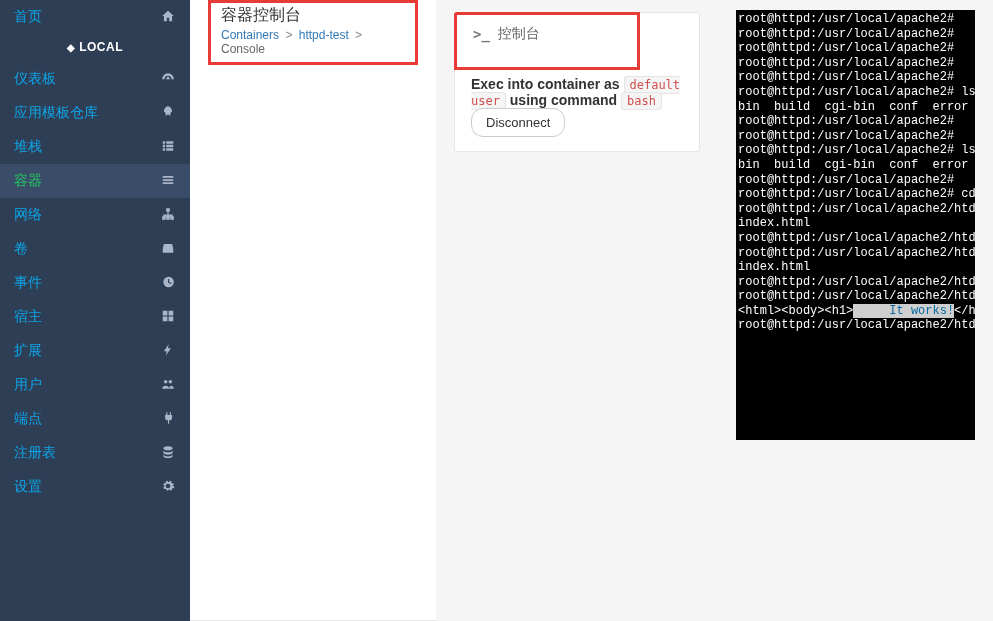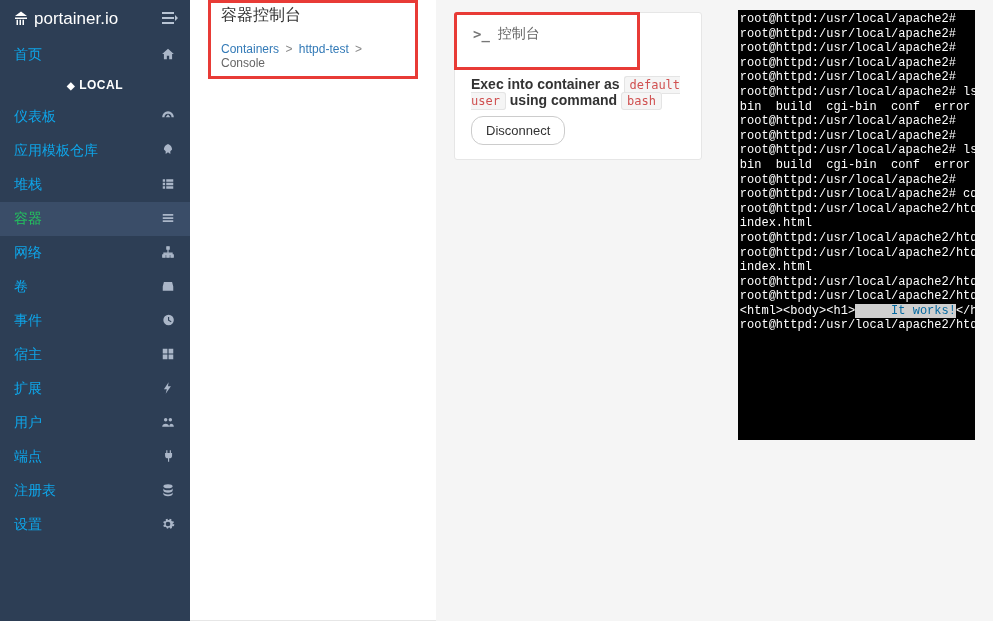--- a/index.html
+++ b/index.html
@@ -17,59 +17,46 @@
     .side-item .icon { color:#aab6c8; width:16px; text-align:center; }
     .side-env { text-align:center; padding:6px 0 8px; color:#fff; font-size:12px; font-weight:600; letter-spacing:0.5px; }
     .side-env::before { content:"◆"; margin-right:4px; font-size:10px; }
     .side-heading { padding:10px 14px 4px; color:#8a99b0; font-size:12px; letter-spacing:0.5px; }
 
     
     .main { flex:1; display:flex; overflow:hidden; }
     .header { background:#fff; padding:4px 18px 10px; border-bottom:1px solid #e6e6e6; }
     .title-box { border:3px solid #e83b36; display:inline-block; padding:2px 16px 6px 10px; min-width:210px; margin-top:-4px; }
     .page-title { font-size:16px; color:#333; font-weight:500; }
-    .crumbs { font-size:12px; margin-top:16px; }
+    .crumbs { font-size:12px; margin-top:2px; }
     .crumbs a { color:#337ab7; text-decoration:none; }
     .crumbs .sep { color:#888; margin:0 3px; }
     .crumbs .current { color:#666; }
     .panel-wrap { padding:12px 18px 0; }
     .panel { background:#fff; border:1px solid #e6e6e6; border-radius:3px; padding-bottom:14px; }
     .panel-head-box { border:3px solid #e83b36; display:inline-block; padding:10px 16px 24px; min-width:186px; margin:-1px 0 0 -1px; border-radius:3px 0 0 0; }
     .panel-head { display:flex; align-items:center; gap:8px; color:#666; font-size:14px; }
     .panel-head .chev { font-family:monospace; font-weight:700; color:#777; }
-    .exec-row { padding:6px 16px 0; display:flex; align-items:center; gap:8px; flex-wrap:wrap; }
+    .exec-row { padding:6px 16px 0; display:flex; align-items:center; gap:0; flex-wrap:wrap; }
     .exec-text { color:#333; }
     .exec-text strong { font-weight:700; }
     .code-pill { background:#f5f5f5; border:1px solid #e4e4e4; border-radius:3px; padding:1px 5px; font-family:Menlo,Consolas,monospace; font-size:12px; color:#d05050; }
     .btn-disc { background:#fff; border:1px solid #ccc; border-radius:12px; padding:6px 14px; color:#333; cursor:pointer; font-size:13px; }
 
     
     .term { background:#000; color:#fff; font-family:Menlo,Consolas,"Courier New",monospace; font-size:12px; line-height:14.6px; padding:2px 2px; margin:10px 18px 0; height:430px; overflow:hidden; white-space:pre; position:relative; }
     .term .hl { background:#cfcfcf; color:#0369a1;padding-left:36px; }
     .term .cursor { background:#fff; display:inline-block; width:8px; height:13px; vertical-align:text-bottom; }
     .text-cursor { position:absolute; color:#fff; font-size:16px; pointer-events:none; }
   </style>
 </head>
 <body>
 
 <div class="app">
   <aside class="sidebar">
-    <div class="logo-row">
-      <div class="logo">
-        <svg viewBox="0 0 24 24">
-            <path fill="#fff" d="M4 10h16v2H4zM6 13h2v7H6zM10 13h2v7h-2zM14 13h2v7h-2zM12 2l8 6H4z"></path>
-          </svg>
-        <span>portainer.io</span>
-      </div>
-      <span class="collapse-icon">
-        <svg width="16" height="12" viewBox="0 0 16 12">
-            <path fill="currentColor" d="M0 0h12v2H0zM0 5h12v2H0zM0 10h12v2H0zM13 3l3 3-3 3z"></path>
-          </svg>
-      </span>
-    </div>
 
     <div class="side-item">
       <span>首页</span>
       <span class="icon">
         <svg width="14" height="14" viewBox="0 0 24 24">
             <path fill="currentColor" d="M12 3l10 9h-3v9h-5v-6h-4v6H5v-9H2z"></path>
           </svg>
       </span>
     </div>
 

